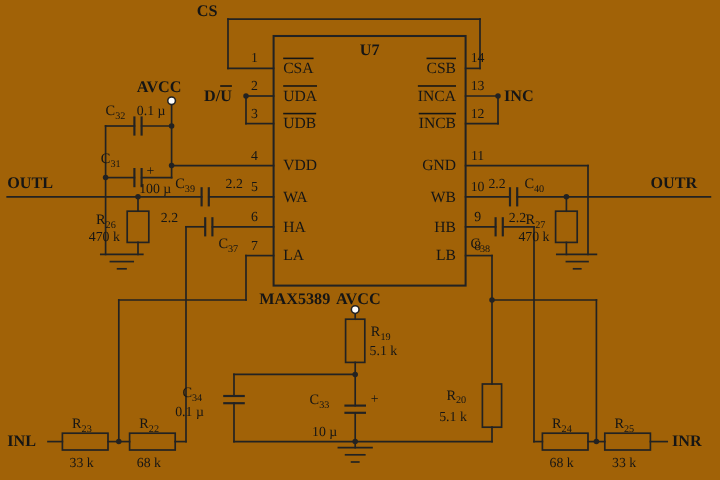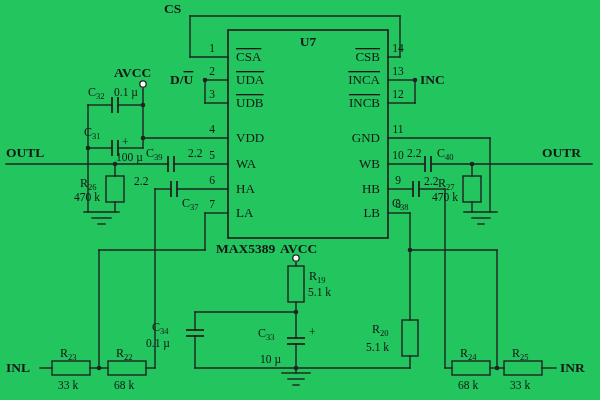--- a/index.html
+++ b/index.html
@@ -1,17 +1,17 @@
 <!DOCTYPE html>
 <html><head>
 <meta charset="utf-8">
 <style>
   html,body{margin:0;padding:0;background:#e9e9e9;}
   body{width:600px;height:400px;}
-  .stage{width:600px;height:400px;background:#22c55e;position:relative;overflow:hidden;}
+  .stage{width:600px;height:400px;background:#a16207;position:relative;overflow:hidden;}
   svg{display:block;}
   svg text{fill:#151515;font-family:"Liberation Serif","DejaVu Serif",serif;}
   .net{font-size:13.5px;font-weight:700;}
   .pname{font-size:13px;}
   .pnum{font-size:11.5px;}
   .ref{font-size:12px;}
   .sub{font-size:8.5px;}
   .val{font-size:11.5px;}
   .mid{text-anchor:middle;}
   .end{text-anchor:end;}

